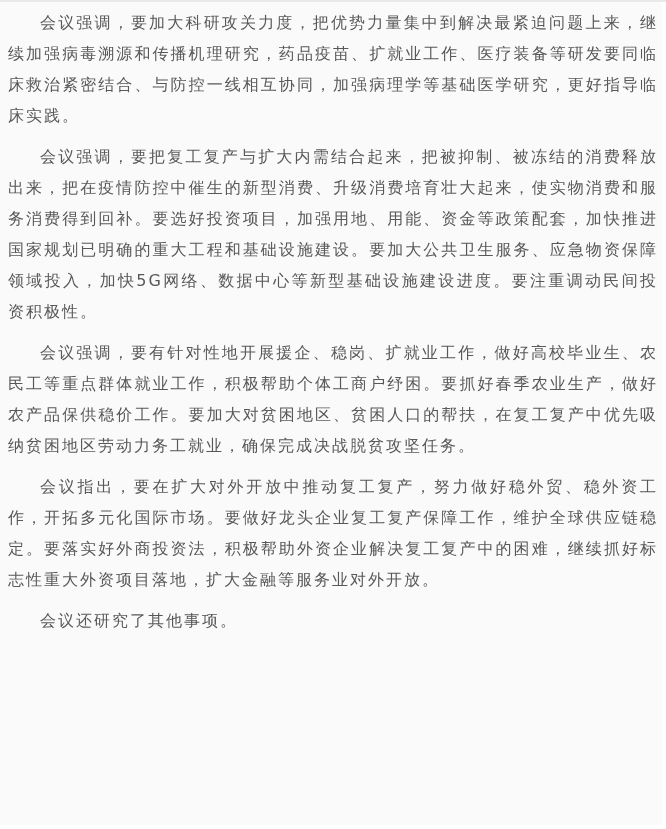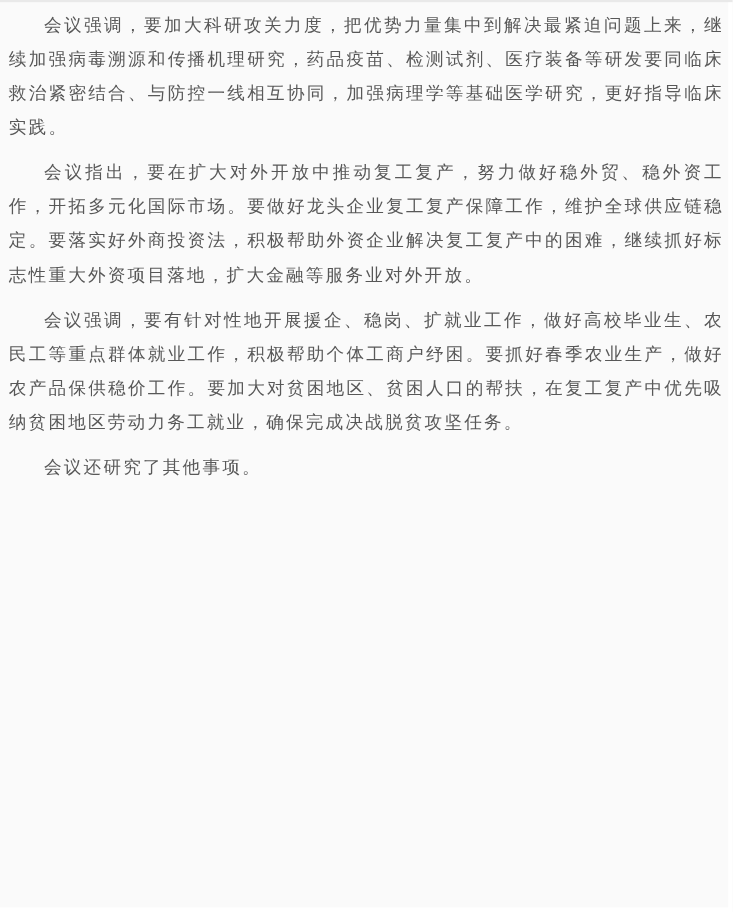--- a/index.html
+++ b/index.html
@@ -32,19 +32,20 @@
     word-break:normal;
   }
   .edge{position:absolute;background:var(--frame);}
   .edge-right{top:0;right:0;width:4px;height:100%;}
   .edge-bottom{left:0;bottom:0;width:100%;height:4px;}
 </style>
 </head>
 <body>
 
 <div class="article">
-  <p>会议强调，要加大科研攻关力度，把优势力量集中到解决最紧迫问题上来，继续加强病毒溯源和传播机理研究，药品疫苗、检测试剂、医疗装备等研发要同临床救治紧密结合、与防控一线相互协同，加强病理学等基础医学研究，更好指导临床实践。</p>
+  <p>会议强调，要加大科研攻关力度，把优势力量集中到解决最紧迫问题上来，继续加强病毒溯源和传播机理研究，药品疫苗、扩就业工作、医疗装备等研发要同临床救治紧密结合、与防控一线相互协同，加强病理学等基础医学研究，更好指导临床实践。</p>
+  <p>会议强调，要把复工复产与扩大内需结合起来，把被抑制、被冻结的消费释放出来，把在疫情防控中催生的新型消费、升级消费培育壮大起来，使实物消费和服务消费得到回补。要选好投资项目，加强用地、用能、资金等政策配套，加快推进国家规划已明确的重大工程和基础设施建设。要加大公共卫生服务、应急物资保障领域投入，加快5G网络、数据中心等新型基础设施建设进度。要注重调动民间投资积极性。</p>
+  <p>会议强调，要有针对性地开展援企、稳岗、扩就业工作，做好高校毕业生、农民工等重点群体就业工作，积极帮助个体工商户纾困。要抓好春季农业生产，做好农产品保供稳价工作。要加大对贫困地区、贫困人口的帮扶，在复工复产中优先吸纳贫困地区劳动力务工就业，确保完成决战脱贫攻坚任务。</p>
   <p>会议指出，要在扩大对外开放中推动复工复产，努力做好稳外贸、稳外资工作，开拓多元化国际市场。要做好龙头企业复工复产保障工作，维护全球供应链稳定。要落实好外商投资法，积极帮助外资企业解决复工复产中的困难，继续抓好标志性重大外资项目落地，扩大金融等服务业对外开放。</p>
-  <p>会议强调，要有针对性地开展援企、稳岗、扩就业工作，做好高校毕业生、农民工等重点群体就业工作，积极帮助个体工商户纾困。要抓好春季农业生产，做好农产品保供稳价工作。要加大对贫困地区、贫困人口的帮扶，在复工复产中优先吸纳贫困地区劳动力务工就业，确保完成决战脱贫攻坚任务。</p>
   <p>会议还研究了其他事项。</p>
   <div class="edge edge-right"></div>
   <div class="edge edge-bottom"></div>
 </div>
 
 </body></html>

